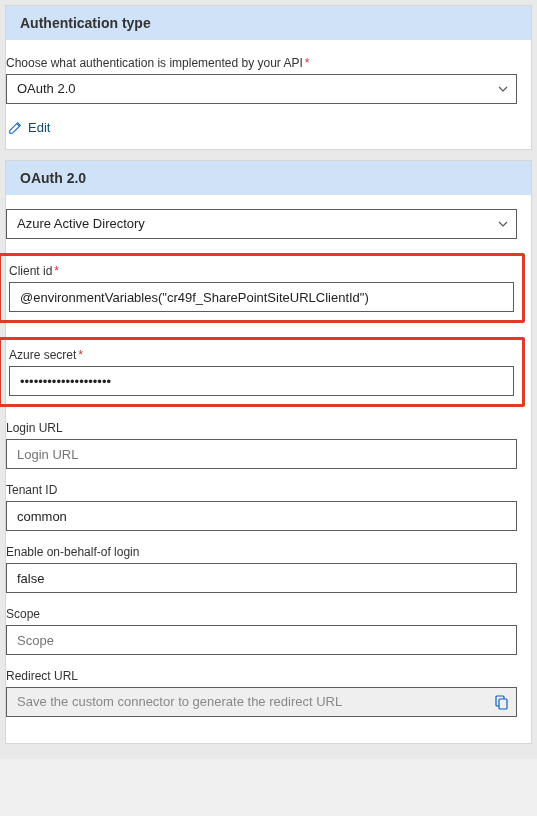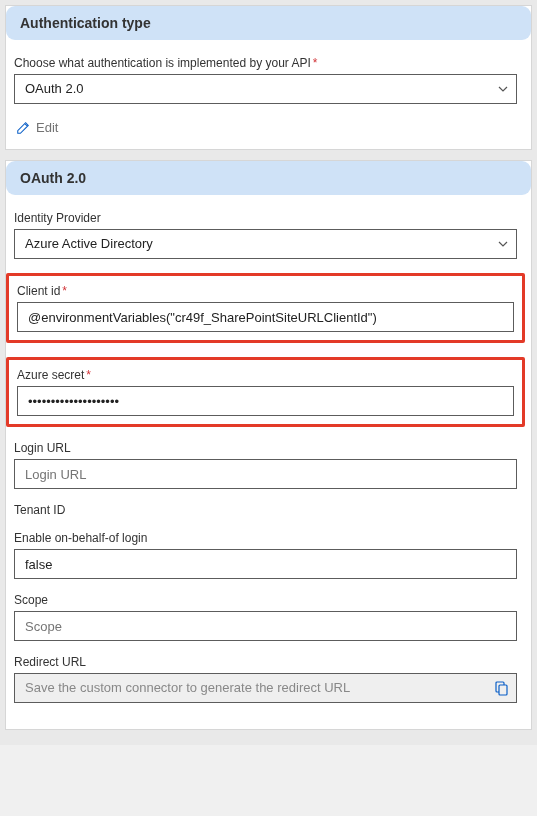--- a/index.html
+++ b/index.html
@@ -13,24 +13,23 @@
     background: #ffffff;
     border: 1px solid #d6d6d6;
     margin-bottom: 10px;
   }
   .card-header {
     background: #cfe2f7;
     padding: 9px 14px;
     font-size: 14px;
     color: #333;
     font-weight: 600;
-    border-radius: 9px;
   }
   .card-body {
-    padding: 14px 14px 12px 8px;
+    padding: 14px 14px 12px 0;
   }
   .field-label {
     font-size: 12px;
     color: #333;
     margin-bottom: 4px;
     margin-top: 2px;
   }
   .req { color: #d13438; margin-left: 2px; }
   .select-box, .text-box, .ro-box {
     width: 100%;
@@ -63,21 +62,21 @@
     transform: translateY(-50%);
     color: #0a5fc7;
     cursor: pointer;
     padding: 2px;
   }
   .edit-row {
     margin-top: 6px;
     display: flex;
     align-items: center;
     gap: 6px;
-    color: #737373;
+    color: #0c4a6e;
     font-size: 13px;
     cursor: pointer;
     width: fit-content;
     padding: 2px;
   }
   .group {
     margin-bottom: 14px;
     position: relative;
   }
   .hl {
@@ -120,21 +119,20 @@
         <span>Edit</span>
       </div>
     </div>
   </div>
 
   <div class="card">
     <div class="card-header">OAuth 2.0</div>
     <div class="card-body">
 
       <div class="group">
-        <div class="field-label">Identity Provider</div>
         <div class="select-wrap">
           <div class="select-box">Azure Active Directory</div>
           <span class="chev">
             <svg width="12" height="12" viewBox="0 0 12 12">
                 <path d="M2 4 L6 8 L10 4" stroke="#555" stroke-width="1.2" fill="none"></path>
               </svg>
           </span>
         </div>
       </div>
 
@@ -152,20 +150,21 @@
         <input class="text-box" type="text" value="••••••••••••••••••••" style="">
       </div>
 
       <div class="group">
         <div class="field-label">Login URL</div>
         <input class="text-box" type="text" placeholder="Login URL" style="">
       </div>
 
       <div class="group">
         <div class="field-label">Tenant ID</div>
+        <input class="text-box" type="text" value="common" style="">
       </div>
 
 
       <div class="group">
         <div class="field-label">Enable on-behalf-of login</div>
         <input class="text-box" type="text" value="false" style="">
       </div>
 
       <div class="group">
         <div class="field-label">Scope</div>

